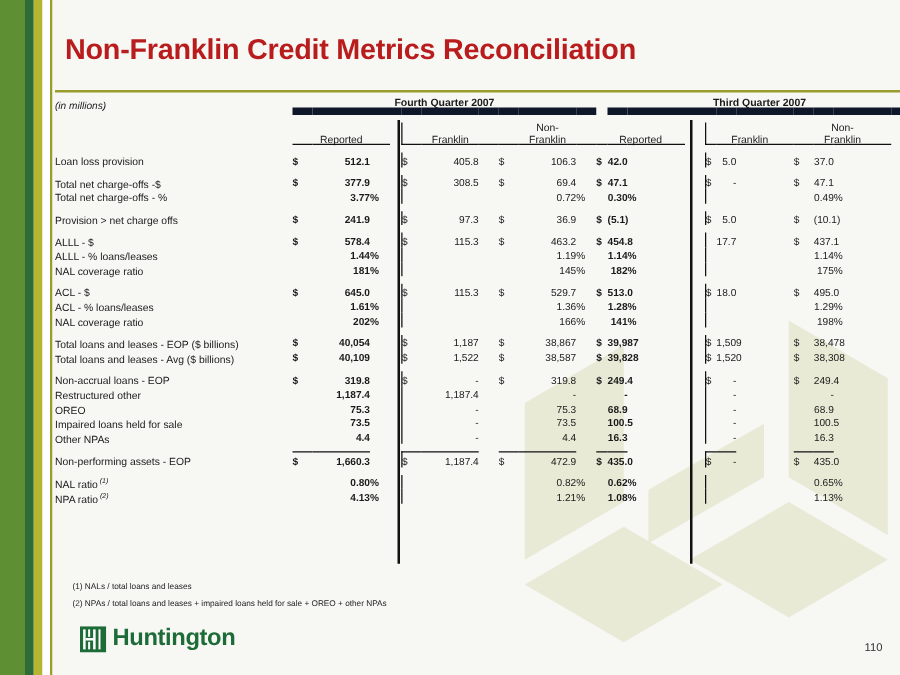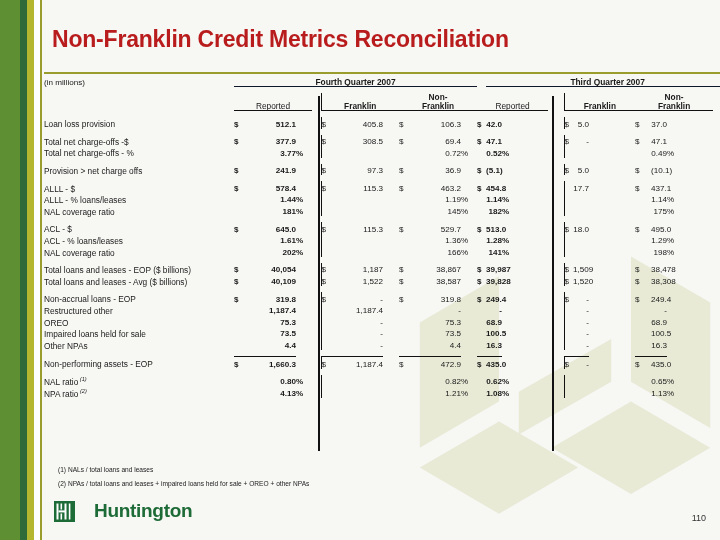--- a/index.html
+++ b/index.html
@@ -46,35 +46,35 @@
   col.c-gapA {width:9px;}
   col.c-gapB {width:9px;}
 
   .lbl{padding-left:14px;font-size:8.3px;white-space:nowrap;}
   .cur{text-align:left;padding-left:2px;font-size:8.1px;}
   .num{text-align:right;padding-right:2px;font-size:8.1px;white-space:nowrap;}
   .pct{text-align:left;padding-left:3px;font-size:8.1px;}
   .b{font-weight:bold;}
   .vl-left{border-left:1.6px solid #111;}
   .grp-hdr{text-align:center;font-weight:bold;font-size:8.4px;
-           border-bottom:1px solid #0f172a;padding-bottom:1px;}
+           border-bottom:6px solid #0f172a;padding-bottom:1px;}
   .sub-hdr{text-align:center;font-size:8.3px;border-bottom:1px solid #111;
-           padding-bottom:1px;line-height:1.12;font-weight:bold;}
+           padding-bottom:1px;line-height:1.12;}
   .sub-hdr.bold{font-weight:normal;}
-  .inmil{font-size:8.1px;padding-left:14px;}
+  .inmil{font-style:italic;font-size:8.1px;padding-left:14px;}
   .sp-sm td{height:6px;}
   .rowh td{height:11.6px;}
   .tot-top .num,.tot-top .cur{border-top:1px solid #111;}
 
   
   #footnotes{position:absolute;left:58px;top:466px;z-index:6;font-size:6.6px;color:#222;}
   #footnotes div{margin-bottom:7px;white-space:nowrap;}
 
   
-  #logo{position:absolute;left:54px;top:500px;z-index:6;display:flex;align-items:center;gap:19px;}
+  #logo{position:absolute;left:64px;top:500px;z-index:6;display:flex;align-items:center;gap:5px;}
   #logo-word{font-size:19px;font-weight:bold;color:#1d6b36;letter-spacing:-0.3px;}
   #page-num{position:absolute;right:14px;top:513px;z-index:6;font-size:9px;color:#333;}
   sup{font-size:5.6px;font-style:italic;vertical-align:super;}
 </style>
 </head>
 <body>
 
 <div id="left-bars">
   <div class="b bar-olive-wide"></div>
   <div class="b bar-darkgreen"></div>
@@ -202,21 +202,21 @@
           <td class="num b">3.77</td>
           <td class="pct b">%</td>
           <td colspan="1"></td>
           <td class="cur vl-left"></td>
           <td class="num"></td>
           <td class="pct"></td>
           <td class="cur"></td>
           <td class="num">0.72</td>
           <td class="pct">%</td>
           <td class="cur b"></td>
-          <td class="num b">0.52</td>
+          <td class="num b">0.30</td>
           <td class="pct b">%</td>
           <td colspan="1"></td>
           <td class="cur vl-left"></td>
           <td class="num"></td>
           <td class="pct"></td>
           <td class="cur"></td>
           <td class="num">0.49</td>
           <td class="pct">%</td>
         </tr>
         <tr class="sp-sm">

